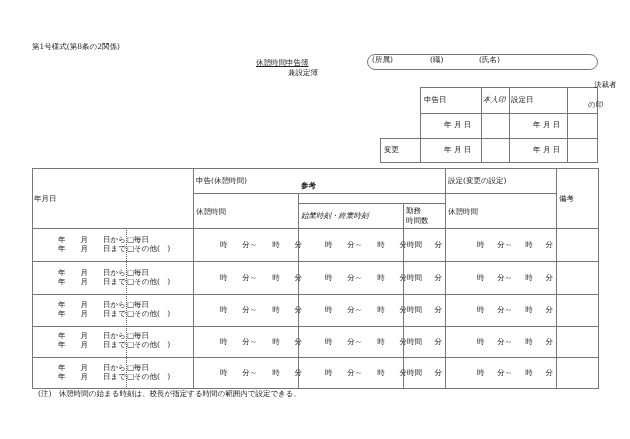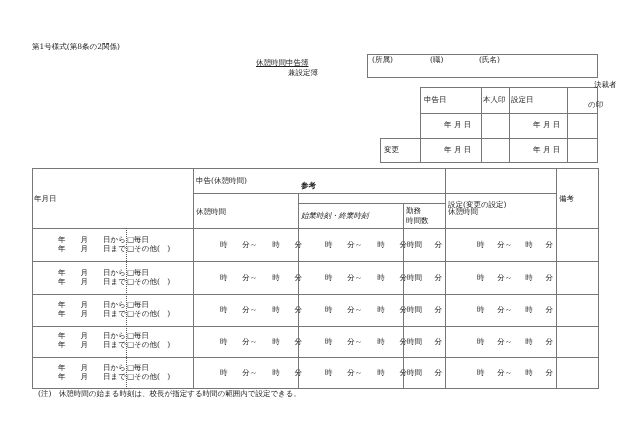--- a/index.html
+++ b/index.html
@@ -14,38 +14,38 @@
   .row-cell { position:absolute; display:flex; align-items:center; }
   .timeline { display:flex; justify-content:space-between; width:100%; }
 </style>
 </head>
 <body>
 
 <div class="abs txt" style="left:32px;top:43px;">第1号様式(第8条の2関係)</div>
 <div class="abs txt" style="left:256px;top:59px;text-decoration:underline;">休憩時間申告簿</div>
 <div class="abs txt" style="left:256px;top:69px;margin-left:32px;">兼設定簿</div>
 
-<div class="box" style="left:367px;top:54px;width:231px;height:24px;">
+<div class="box" style="left:367px;top:54px;width:231px;height:16px;border-radius:10px;">
   <span class="abs txt" style="left:4px;top:1px;">(所属)</span>
   <span class="abs txt" style="left:62px;top:1px;">(職)</span>
   <span class="abs txt" style="left:111px;top:1px;">(氏名)</span>
 </div>
 
 <div>
   <div class="box" style="left:420px;top:87px;width:178px;height:76px;border-color:#777;"></div>
   <div class="hl" style="left:420px;top:113px;width:178px;"></div>
   <div class="hl" style="left:380px;top:138px;width:218px;"></div>
   <div class="hl" style="left:380px;top:162px;width:40px;"></div>
   <div class="vl" style="left:380px;top:138px;height:25px;"></div>
   <div class="vl" style="left:481px;top:87px;height:76px;"></div>
   <div class="vl" style="left:509px;top:87px;height:76px;"></div>
   <div class="vl" style="left:567px;top:87px;height:76px;"></div>
 
   <span class="abs txt" style="left:424px;top:96px;">申告日</span>
-  <span class="abs txt" style="left:483px;top:96px;">本人印</span>
+  <span class="abs txt" style="left:483px;top:96px;font-style:italic;">本人印</span>
   <span class="abs txt" style="left:511px;top:96px;">設定日</span>
   <span class="abs txt" style="left:570px;top:81px;margin-left:24px;">決裁者</span>
   <span class="abs txt" style="left:588px;top:101px;font-family:Liberation Serif, serif;">の印</span>
 
   <span class="abs txt" style="left:444px;top:121px;">年 月 日</span>
   <span class="abs txt" style="left:533px;top:121px;">年 月 日</span>
 
   <span class="abs txt" style="left:384px;top:146px;">変更</span>
   <span class="abs txt" style="left:444px;top:146px;">年 月 日</span>
   <span class="abs txt" style="left:533px;top:146px;">年 月 日</span>
@@ -71,21 +71,21 @@
   <div class="vl" style="left:445px;top:168px;height:221px;"></div>
   <div class="vl" style="left:556px;top:168px;height:221px;"></div>
 
   <span class="abs txt" style="left:34px;top:195px;">年月日</span>
   <span class="abs txt" style="left:196px;top:177px;">申告(休憩時間)</span>
   <span class="abs txt" style="left:196px;top:208px;">休憩時間</span>
   <span class="abs txt" style="left:301px;top:182px;font-weight:bold;">参考</span>
   <span class="abs txt" style="left:301px;top:212px;font-style:italic;">始業時刻・終業時刻</span>
   <span class="abs txt" style="left:406px;top:207px;">勤務</span>
   <span class="abs txt" style="left:406px;top:217px;">時間数</span>
-  <span class="abs txt" style="left:448px;top:177px;margin-top:24px;">設定(変更の設定)</span>
+  <span class="abs txt" style="left:448px;top:177px;">設定(変更の設定)</span>
   <span class="abs txt" style="left:448px;top:208px;">休憩時間</span>
   <span class="abs txt" style="left:559px;top:195px;">備考</span>
 </div>
 
 <div style="position:absolute;left:32px;top:228px;width:567px;height:33px;">
   <span class="abs txt" style="left:26px;top:8px;">年　　月　　日から</span>
   <span class="abs txt" style="left:26px;top:17px;">年　　月　　日まで</span>
   <span class="abs txt" style="left:95px;top:8px;">□毎日</span>
   <span class="abs txt" style="left:95px;top:17px;">□その他(　)</span>
   <div class="row-cell" style="left:188px;top:0;width:82px;height:33px;">

